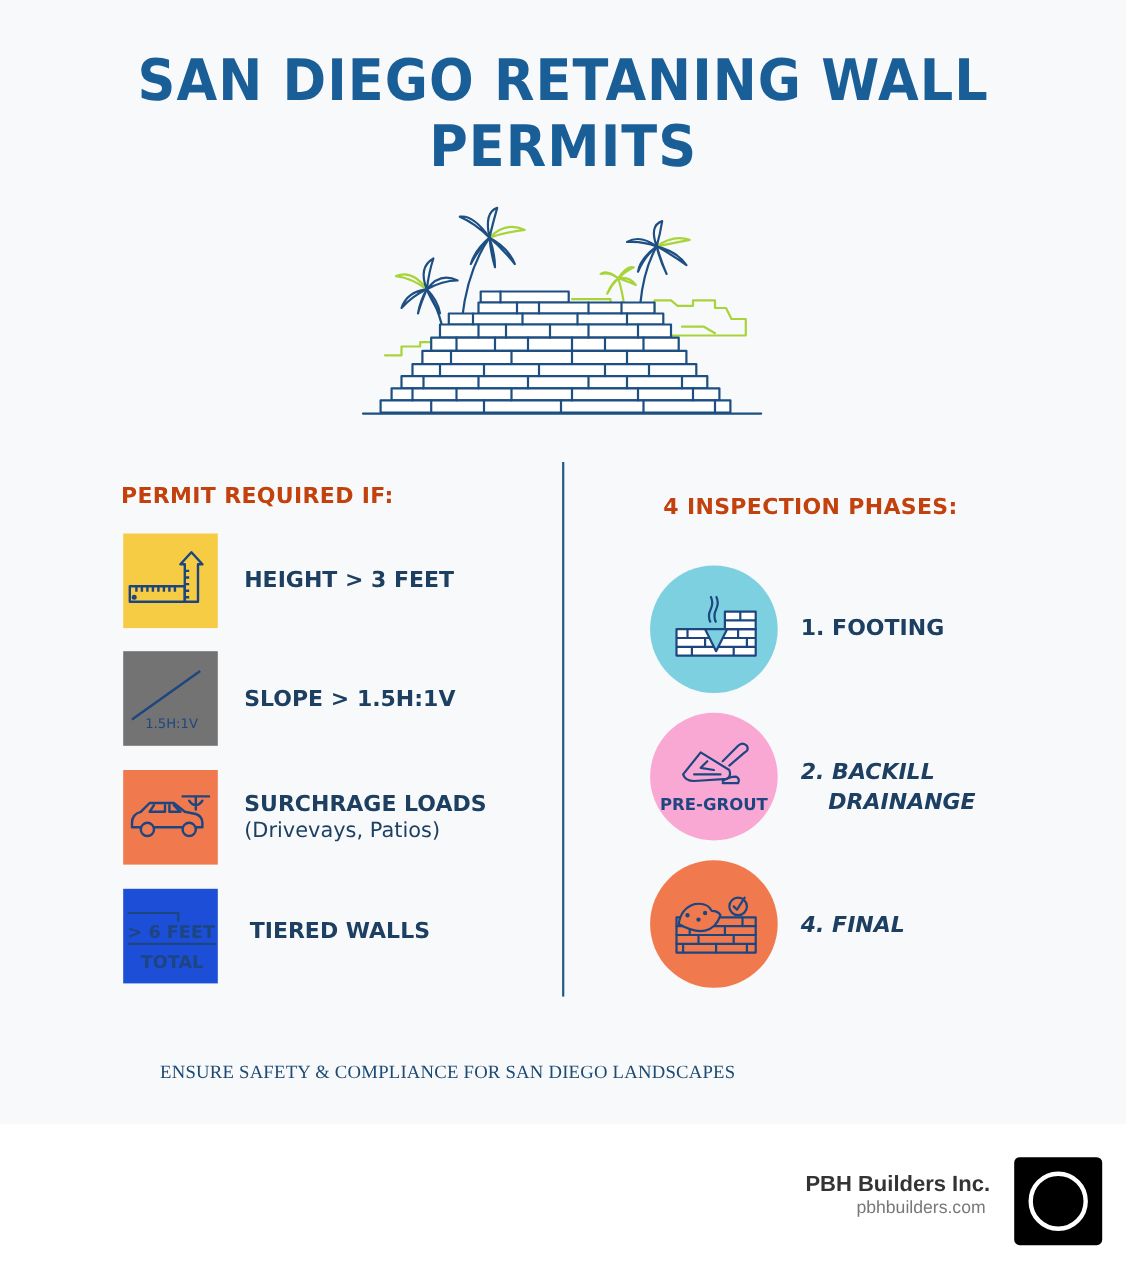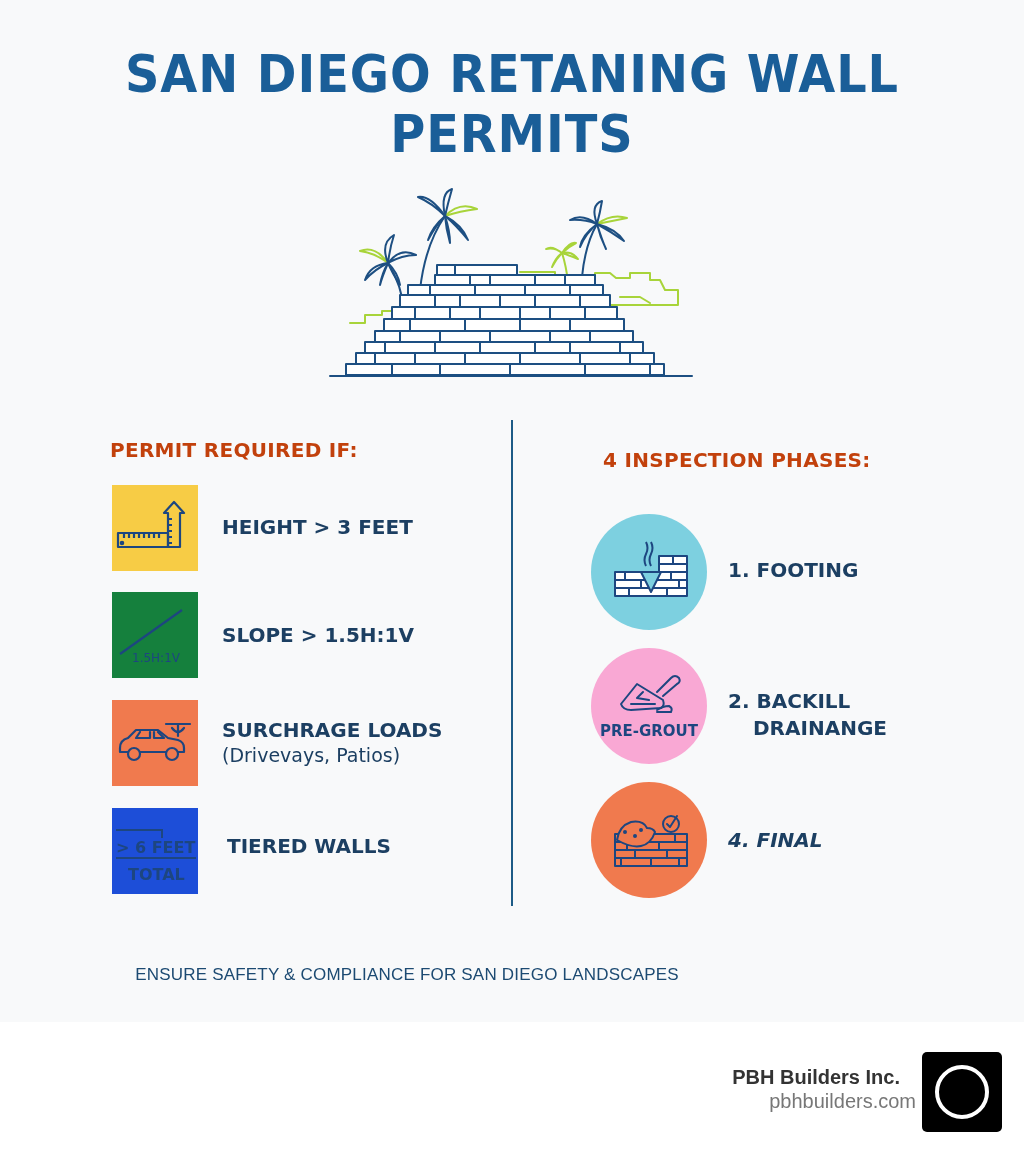--- a/index.html
+++ b/index.html
@@ -49,31 +49,31 @@
     .phase-icon {
       position: absolute; left: 591px; width: 116px; height: 116px; border-radius: 50%;
     }
     .phase-label {
       position: absolute; left: 728px; color: #1c3f62; font-weight: bold;
       font-family: "DejaVu Sans", sans-serif; font-size: 20px; line-height: 27px;
     }
 
     .tagline {
       position: absolute; left: 0; top: 965px; width: 814px; text-align: center;
-      color: #1c4a72; font-family: Liberation Sans, sans-serif; font-size: 17px;
+      color: #1c4a72; font-family: Liberation Serif, serif; font-size: 17px;
       letter-spacing: 0.2px;
     }
 
     .brand-name {
       position: absolute; right: 124px; top: 1066px; color: #333333;
       font-weight: bold; font-size: 20px; text-align: center;
     }
     .brand-url {
-      position: absolute; right: 108px; top: 1090px; color: #777777;
-      font-size: 20px; text-align: right;
+      position: absolute; right: 128px; top: 1090px; color: #777777;
+      font-size: 16px; text-align: right;
     }
     .brand-logo {
       position: absolute; left: 922px; top: 1052px; width: 80px; height: 80px;
       background: #000; border-radius: 5px;
     }
     .brand-logo .ring {
       position: absolute; left: 13px; top: 13px; width: 54px; height: 54px;
       border: 4px solid #ffffff; border-radius: 50%;
     }
     svg { display: block; }
@@ -164,21 +164,21 @@
     <svg width="86" height="86" viewBox="0 0 86 86" fill="none" stroke="#1d4680" stroke-width="2.2" stroke-linejoin="round">
       <rect x="6" y="48" width="50" height="14"></rect>
       <path d="M12 48 v5 M17 48 v5 M22 48 v5 M27 48 v5 M32 48 v5 M37 48 v5 M42 48 v5 M47 48 v5"></path>
       <circle cx="10" cy="58" r="1.2" fill="#1d4680"></circle>
       <path d="M56 62 V28 H52 L62 17 L72 28 H68 V62 H56"></path>
       <path d="M56 34 h4 M56 40 h4 M56 46 h4 M56 52 h4 M56 58 h4"></path>
     </svg>
   </div>
   <div class="req-label" style="top:515px;">HEIGHT &gt; 3 FEET</div>
 
-  <div class="req-icon" style="top:592px;background:#15803d;">
+  <div class="req-icon" style="top:592px;background:#737373;">
     <svg width="86" height="86" viewBox="0 0 86 86" fill="none">
       <path d="M8 62 L70 18" stroke="#1d4680" stroke-width="2.2"></path>
       <text x="20" y="70" fill="#1d4680" font-family="DejaVu Sans, sans-serif" font-size="12">1.5H:1V</text>
     </svg>
   </div>
   <div class="req-label" style="top:623px;">SLOPE &gt; 1.5H:1V</div>
 
   <div class="req-icon" style="top:700px;background:#f07a4e;">
     <svg width="86" height="86" viewBox="0 0 86 86" fill="none" stroke="#1d4680" stroke-width="2.2" stroke-linejoin="round" stroke-linecap="round">
       <path d="M8 48 Q8 40 16 38 L24 30 H46 L56 38 L66 40 Q72 42 72 48 V52 H8 Z"></path>
@@ -220,21 +220,21 @@
   <div class="phase-icon" style="top:648px;background:#f9a8d4;">
     <svg width="116" height="116" viewBox="0 0 116 116" fill="none" stroke="#1d4680" stroke-width="2" stroke-linejoin="round" stroke-linecap="round">
       <path d="M30 56 L46 36 L72 52 Q74 58 70 60 L40 62 Q32 62 30 56 Z"></path>
       <path d="M52 44 L46 50 L58 52"></path>
       <path d="M40 56 H64"></path>
       <path d="M66 44 L80 30 Q84 26 88 30 Q90 34 86 36 L72 48"></path>
       <path d="M66 62 Q72 58 78 58 Q82 60 80 64 L66 64"></path>
       <text x="58" y="88" text-anchor="middle" fill="#1d4680" stroke="none" font-family="DejaVu Sans, sans-serif" font-size="15" font-weight="bold">PRE-GROUT</text>
     </svg>
   </div>
-  <div class="phase-label" style="top:688px;">
+  <div class="phase-label" style="top:688px;font-style:italic;">
     <div>2. BACKILL</div>
     <div style="padding-left:25px;">DRAINANGE</div>
   </div>
 
   <div class="phase-icon" style="top:782px;background:#f07a4e;">
     <svg width="116" height="116" viewBox="0 0 116 116" fill="none" stroke="#1d4680" stroke-width="2" stroke-linejoin="round" stroke-linecap="round">
       <path d="M24 52 H96 V84 H24 Z"></path>
       <path d="M24 60 H96 M24 68 H96 M24 76 H96"></path>
       <path d="M36 60 V68 M52 52 V60 M68 60 V68 M84 52 V60 M44 68 V76 M60 76 V84 M76 68 V76 M88 76 V84 M30 76 V84"></path>
       <path d="M26 58 Q28 44 40 40 Q52 38 56 46 Q62 46 64 50 Q60 62 50 64 Q40 66 26 58 Z" fill="#f07a4e"></path>

